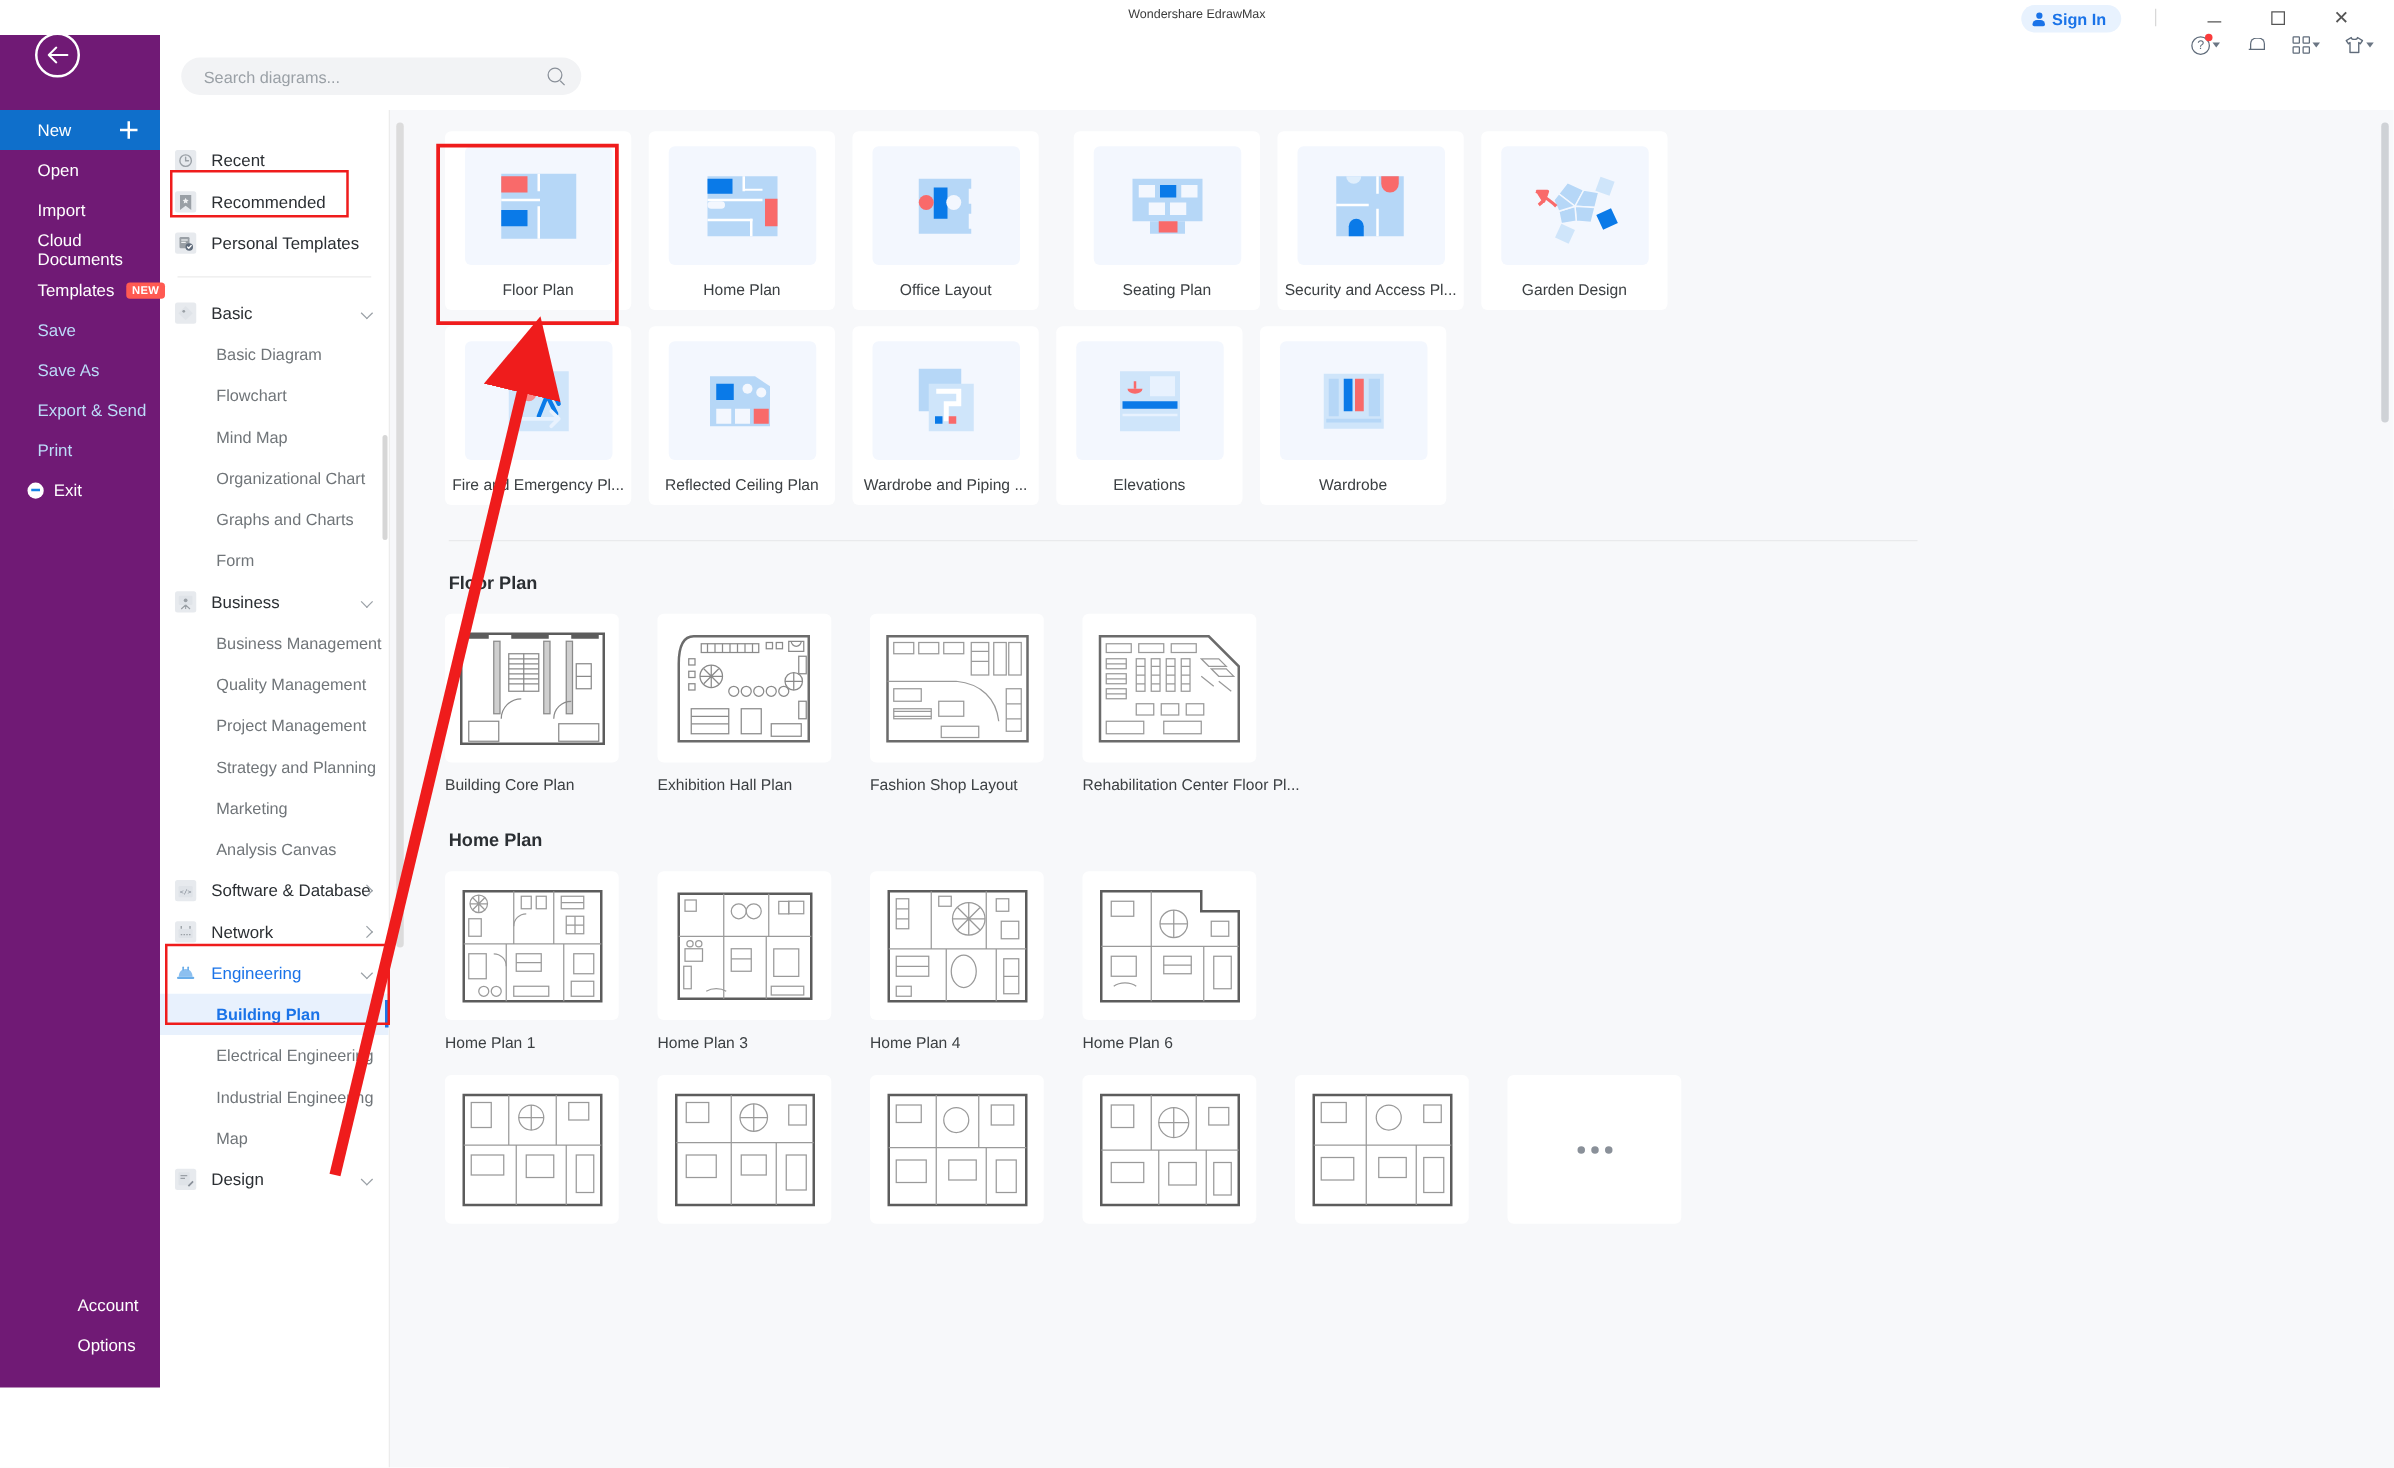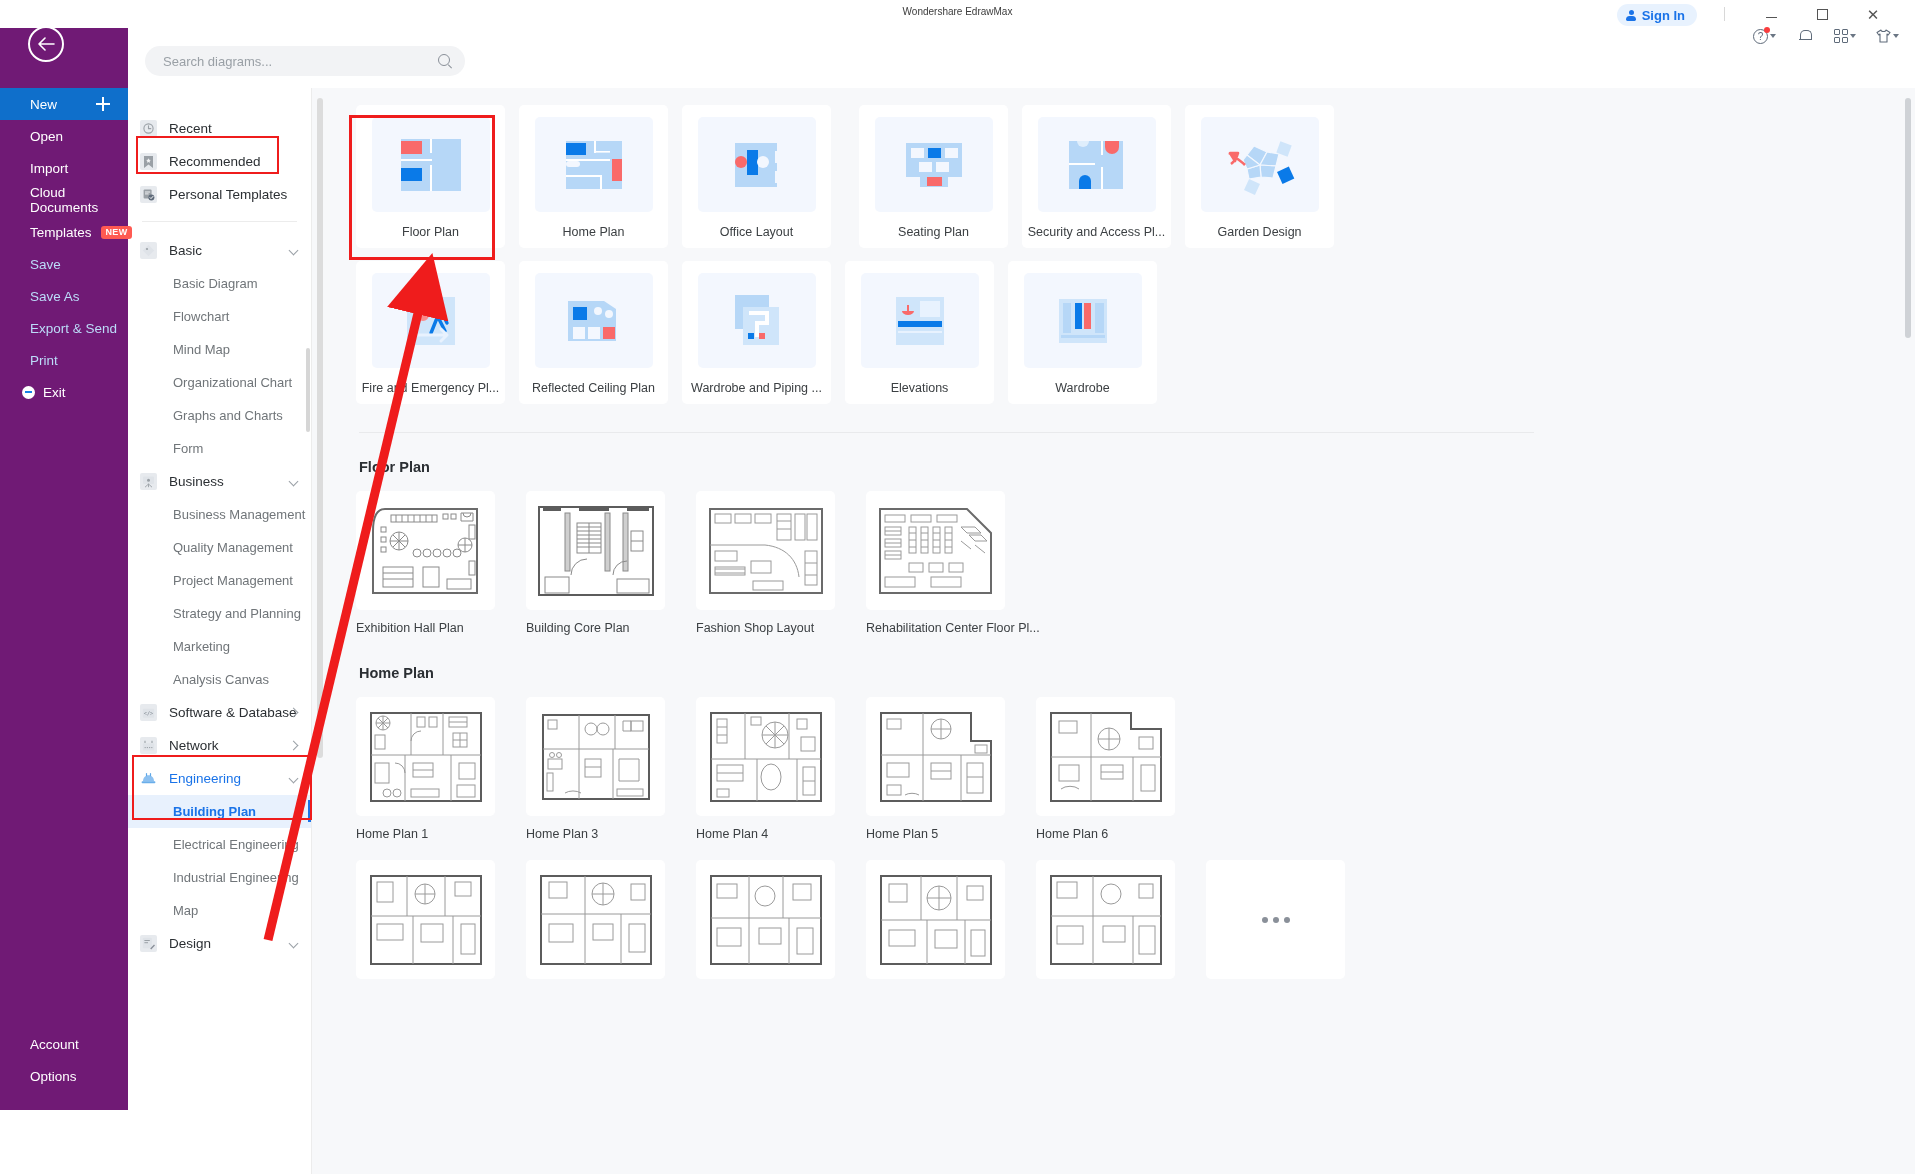--- a/index.html
+++ b/index.html
@@ -105,21 +105,21 @@
     margin-left: 9px; background: #ff5a52; color:#fff; font-size:9px; font-weight:bold;
     padding: 1.5px 5px; border-radius: 3px; letter-spacing: .3px;
   }
   .exit-ic {
     width: 13px; height: 13px; border-radius: 50%; background: #ffffff; margin-right: 8px;
     position: relative; flex: none;
   }
   .exit-ic::after {
     content:""; position:absolute; left:3px; top:5.5px; width:7px; height:2px; background:#1683e6;
   }
-  .rail-bottom { position: absolute; left: 0; bottom: 0; width: 128px; padding-bottom: 18px; }
+  .rail-bottom { position: absolute; left: 0; bottom: 0; width: 128px; padding-bottom: 18px; padding-left: 32px; }
 
   
   .topstrip {
     position: absolute; left: 128px; top: 0; width: 1787px; height: 88px;
     background: #ffffff; z-index: 20;
   }
   .search {
     position: absolute; left: 17px; top: 46px; width: 320px; height: 30px;
     background: #f2f3f5; border-radius: 15px; display: flex; align-items: center;
     padding: 0 12px 0 18px; cursor: text;
@@ -689,20 +689,45 @@
     </div>
 
     <div class="sec-divider"></div>
 
     <div class="sec-title">Floor Plan</div>
     <div class="tpl-row">
 
       <div class="tpl-card">
         <div class="tpl-thumb">
           <svg width="122" height="100" viewBox="0 0 122 100">
+            <rect x="4" y="6" width="114" height="88" fill="#fff" stroke="#5c5c5c" stroke-width="2"></rect>
+            <rect x="8" y="6" width="18" height="4" fill="#5c5c5c"></rect>
+            <rect x="44" y="6" width="30" height="4" fill="#5c5c5c"></rect>
+            <rect x="92" y="6" width="22" height="4" fill="#5c5c5c"></rect>
+            <rect x="30" y="12" width="5" height="58" fill="#cfcfcf" stroke="#8a8a8a"></rect>
+            <rect x="70" y="12" width="5" height="58" fill="#cfcfcf" stroke="#8a8a8a"></rect>
+            <rect x="88" y="12" width="5" height="58" fill="#cfcfcf" stroke="#8a8a8a"></rect>
+            <g stroke="#8a8a8a" stroke-width="1" fill="none">
+              <rect x="42" y="22" width="24" height="30"></rect>
+              <path d="M42 26 H66 M42 30 H66 M42 34 H66 M42 38 H66 M42 42 H66 M42 46 H66 M54 22 V52"></path>
+              <path d="M36 74 a16 16 0 0 1 16 -16"></path>
+              <path d="M78 74 a14 14 0 0 1 14 -14"></path>
+              <rect x="96" y="30" width="12" height="20"></rect>
+              <path d="M96 40 H108"></path>
+              <rect x="10" y="76" width="24" height="16"></rect>
+              <rect x="82" y="78" width="32" height="14"></rect>
+            </g>
+          </svg>
+        </div>
+        <div class="tpl-label">Building Core Plan</div>
+      </div>
+
+      <div class="tpl-card">
+        <div class="tpl-thumb">
+          <svg width="122" height="100" viewBox="0 0 122 100">
             <path d="M20 8 H112 V92 H8 V30 C8 16 12 8 20 8 Z" fill="#fff" stroke="#6b6b6b" stroke-width="2"></path>
             <g stroke="#8a8a8a" stroke-width="1" fill="none">
               <rect x="26" y="14" width="46" height="7"></rect>
               <path d="M31 14 V21 M37 14 V21 M43 14 V21 M49 14 V21 M55 14 V21 M61 14 V21 M67 14 V21"></path>
               <rect x="78" y="13" width="5" height="5"></rect>
                 <rect x="86" y="13" width="5" height="5"></rect>
               <path d="M96 12 h12 v8 h-12 z M98 12 a4 4 0 0 0 8 0"></path>
               <rect x="16" y="26" width="5" height="5"></rect>
                 <rect x="16" y="36" width="5" height="5"></rect>
               <rect x="16" y="46" width="5" height="5"></rect>
@@ -718,45 +743,20 @@
               <rect x="104" y="24" width="6" height="14"></rect>
               <rect x="104" y="60" width="6" height="14"></rect>
               <rect x="18" y="66" width="30" height="20"></rect>
               <path d="M18 72 H48 M18 78 H48"></path>
               <rect x="58" y="66" width="16" height="20"></rect>
               <rect x="82" y="78" width="24" height="10"></rect>
             </g>
           </svg>
         </div>
         <div class="tpl-label">Exhibition Hall Plan</div>
-      </div>
-
-      <div class="tpl-card">
-        <div class="tpl-thumb">
-          <svg width="122" height="100" viewBox="0 0 122 100">
-            <rect x="4" y="6" width="114" height="88" fill="#fff" stroke="#5c5c5c" stroke-width="2"></rect>
-            <rect x="8" y="6" width="18" height="4" fill="#5c5c5c"></rect>
-            <rect x="44" y="6" width="30" height="4" fill="#5c5c5c"></rect>
-            <rect x="92" y="6" width="22" height="4" fill="#5c5c5c"></rect>
-            <rect x="30" y="12" width="5" height="58" fill="#cfcfcf" stroke="#8a8a8a"></rect>
-            <rect x="70" y="12" width="5" height="58" fill="#cfcfcf" stroke="#8a8a8a"></rect>
-            <rect x="88" y="12" width="5" height="58" fill="#cfcfcf" stroke="#8a8a8a"></rect>
-            <g stroke="#8a8a8a" stroke-width="1" fill="none">
-              <rect x="42" y="22" width="24" height="30"></rect>
-              <path d="M42 26 H66 M42 30 H66 M42 34 H66 M42 38 H66 M42 42 H66 M42 46 H66 M54 22 V52"></path>
-              <path d="M36 74 a16 16 0 0 1 16 -16"></path>
-              <path d="M78 74 a14 14 0 0 1 14 -14"></path>
-              <rect x="96" y="30" width="12" height="20"></rect>
-              <path d="M96 40 H108"></path>
-              <rect x="10" y="76" width="24" height="16"></rect>
-              <rect x="82" y="78" width="32" height="14"></rect>
-            </g>
-          </svg>
-        </div>
-        <div class="tpl-label">Building Core Plan</div>
       </div>
 
       <div class="tpl-card">
         <div class="tpl-thumb">
           <svg width="122" height="100" viewBox="0 0 122 100">
             <rect x="5" y="8" width="112" height="84" fill="#fff" stroke="#6b6b6b" stroke-width="2"></rect>
             <g stroke="#9a9a9a" stroke-width="1" fill="none">
               <rect x="10" y="13" width="16" height="9"></rect>
                 <rect x="30" y="13" width="16" height="9"></rect>
               <rect x="50" y="13" width="16" height="9"></rect>
@@ -897,42 +897,20 @@
               <ellipse cx="66" cy="70" rx="10" ry="13"></ellipse>
               <rect x="12" y="82" width="12" height="8"></rect>
               <rect x="98" y="60" width="12" height="28"></rect>
                 <path d="M98 74 H110"></path>
             </g>
           </svg>
         </div>
         <div class="tpl-label">Home Plan 4</div>
       </div>
 
-      <div class="tpl-card">
-        <div class="tpl-thumb">
-          <svg width="122" height="100" viewBox="0 0 122 100">
-            <path d="M6 6 H96 V34 H116 V94 H6 Z" fill="#fff" stroke="#5c5c5c" stroke-width="2"></path>
-            <g stroke="#9a9a9a" stroke-width="1" fill="none">
-              <path d="M6 48 H116 M48 6 V48 M48 48 V94 M86 48 V94"></path>
-              <rect x="12" y="12" width="14" height="10"></rect>
-              <circle cx="66" cy="22" r="10"></circle>
-                <path d="M56 22 H76 M66 12 V32"></path>
-              <rect x="100" y="38" width="12" height="8"></rect>
-              <rect x="12" y="56" width="22" height="14"></rect>
-              <rect x="12" y="78" width="14" height="10"></rect>
-              <rect x="56" y="56" width="20" height="16"></rect>
-                <path d="M56 64 H76"></path>
-              <rect x="92" y="56" width="16" height="30"></rect>
-                <path d="M92 70 H108"></path>
-              <path d="M30 88 a10 6 0 0 1 14 0"></path>
-            </g>
-          </svg>
-        </div>
-        <div class="tpl-label">Home Plan 5</div>
-      </div>
 
       <div class="tpl-card">
         <div class="tpl-thumb">
           <svg width="122" height="100" viewBox="0 0 122 100">
             <path d="M6 6 H86 V22 H116 V94 H6 Z" fill="#fff" stroke="#5c5c5c" stroke-width="2"></path>
             <g stroke="#9a9a9a" stroke-width="1" fill="none">
               <path d="M6 50 H116 M46 6 V50 M46 50 V94 M88 50 V94"></path>
               <rect x="14" y="14" width="18" height="12"></rect>
               <circle cx="64" cy="32" r="11"></circle>
                 <path d="M53 32 H75 M64 21 V43"></path>

